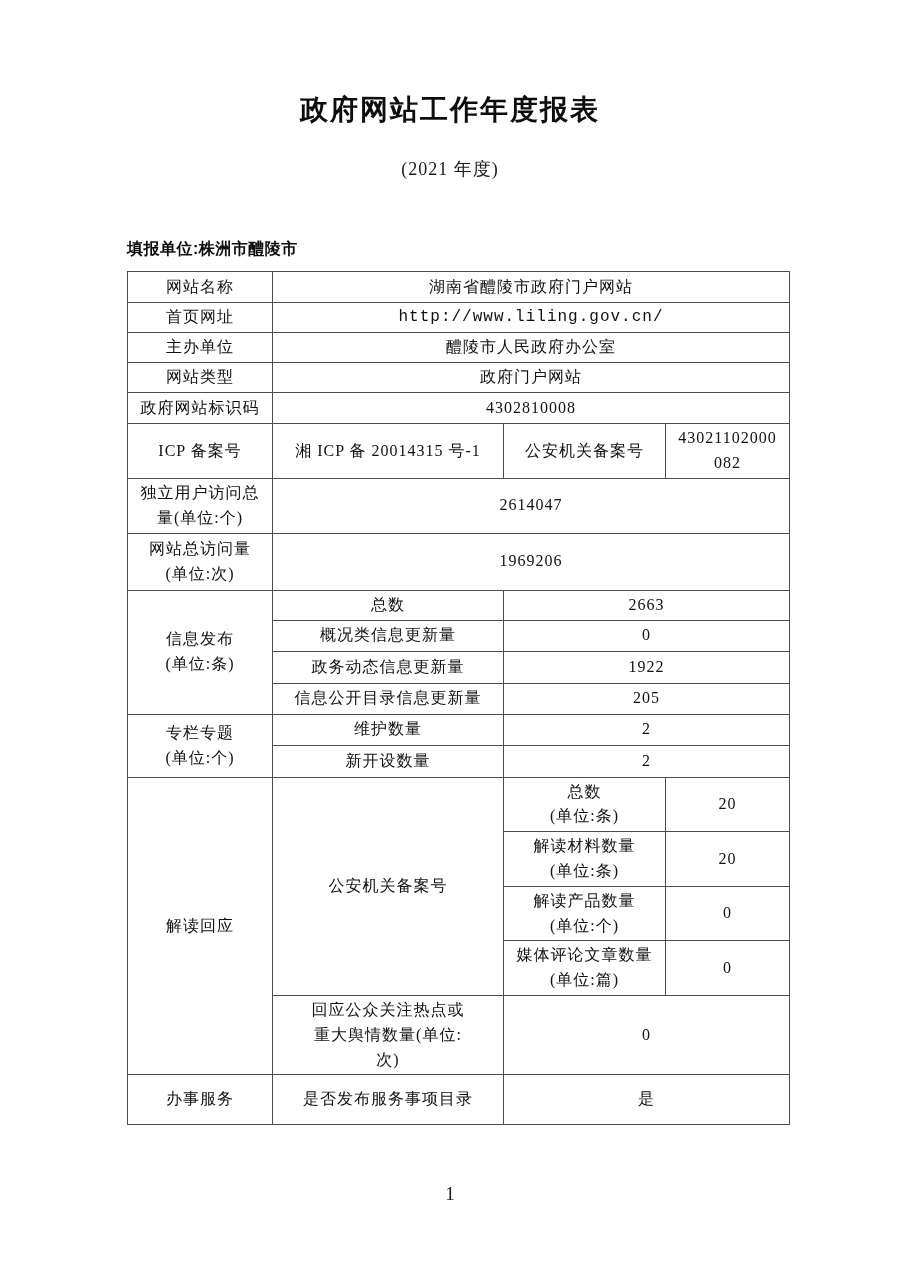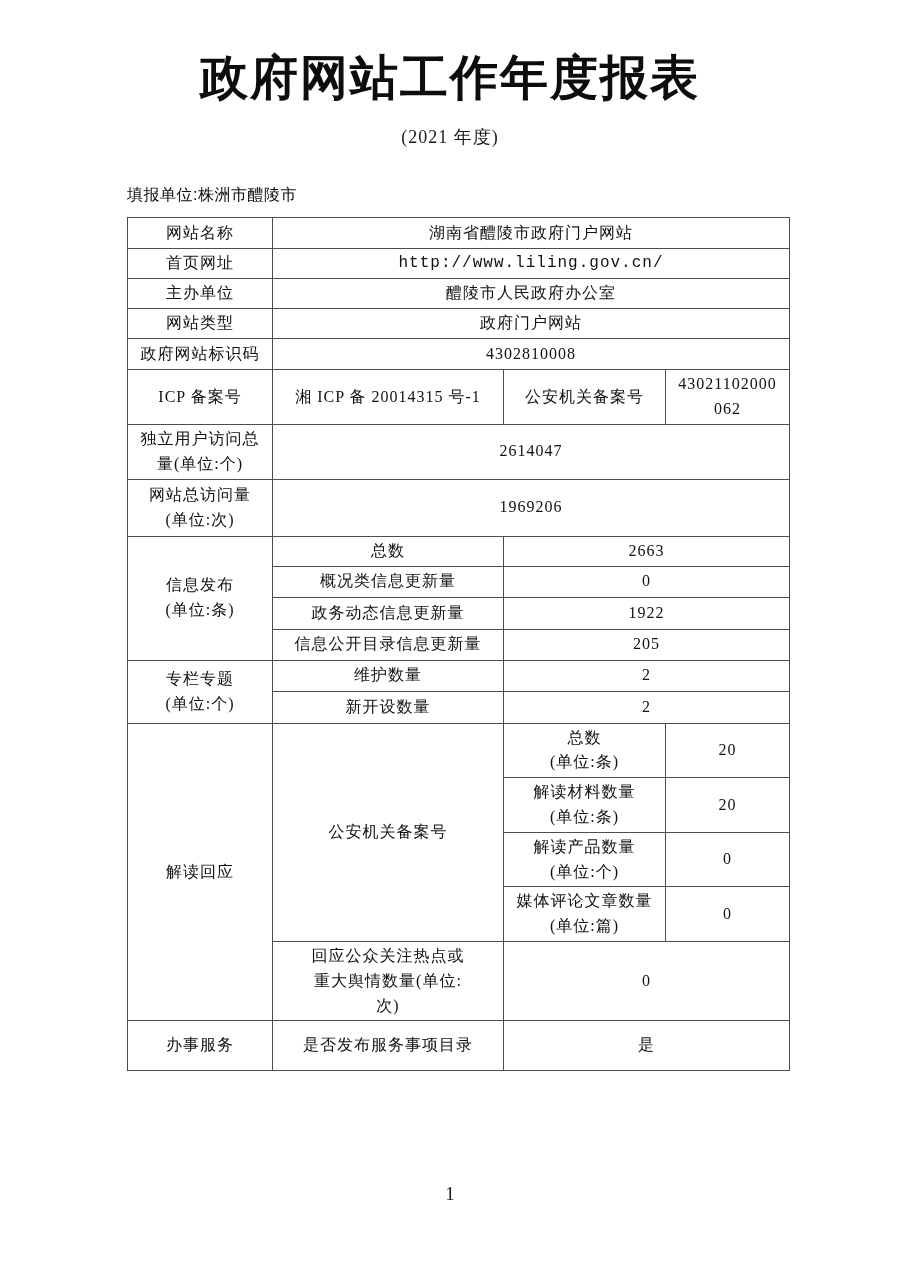--- a/index.html
+++ b/index.html
@@ -11,41 +11,41 @@
     position: relative;
     width: 900px;
     height: 1272px;
     background: #ffffff;
     color: #111111;
     font-family: "Liberation Serif", "DejaVu Serif", serif;
     overflow: hidden;
   }
   .doc-title {
     margin: 0;
-    padding-top: 56px;
+    padding-top: 88px;
     text-align: center;
     font-family: "Liberation Sans", "DejaVu Sans", sans-serif;
     font-weight: bold;
-    font-size: 48px;
+    font-size: 28px;
     line-height: 44px;
     letter-spacing: 2px;
     color: #0d0d0d;
   }
   .doc-subtitle {
     margin-top: 26px;
     text-align: center;
     font-size: 18px;
     line-height: 22px;
     letter-spacing: 1px;
     color: #1a1a1a;
   }
   .reporting-unit {
-    margin: 37px 0 12px 127px;
+    margin: 59px 0 12px 127px;
     font-family: "Liberation Sans", "DejaVu Sans", sans-serif;
-    font-weight: normal;
+    font-weight: bold;
     font-size: 16px;
     line-height: 20px;
     letter-spacing: 0.5px;
     color: #0d0d0d;
   }
   table.report {
     margin-left: 127px;
     width: 662px;
     border-collapse: collapse;
     table-layout: fixed;
@@ -117,21 +117,21 @@
       </tr>
       <tr style="height:31px">
         <td>政府网站标识码</td>
         <td colspan="3">4302810008</td>
       </tr>
       <tr style="height:55px">
         <td>ICP 备案号</td>
         <td>湘 ICP 备 20014315 号-1</td>
         <td>公安机关备案号</td>
         <td>43021102000
-062</td>
+082</td>
       </tr>
       <tr style="height:53px">
         <td>独立用户访问总
 量(单位:个)</td>
         <td colspan="3">2614047</td>
       </tr>
       <tr style="height:57px">
         <td>网站总访问量
 (单位:次)</td>
         <td colspan="3">1969206</td>

